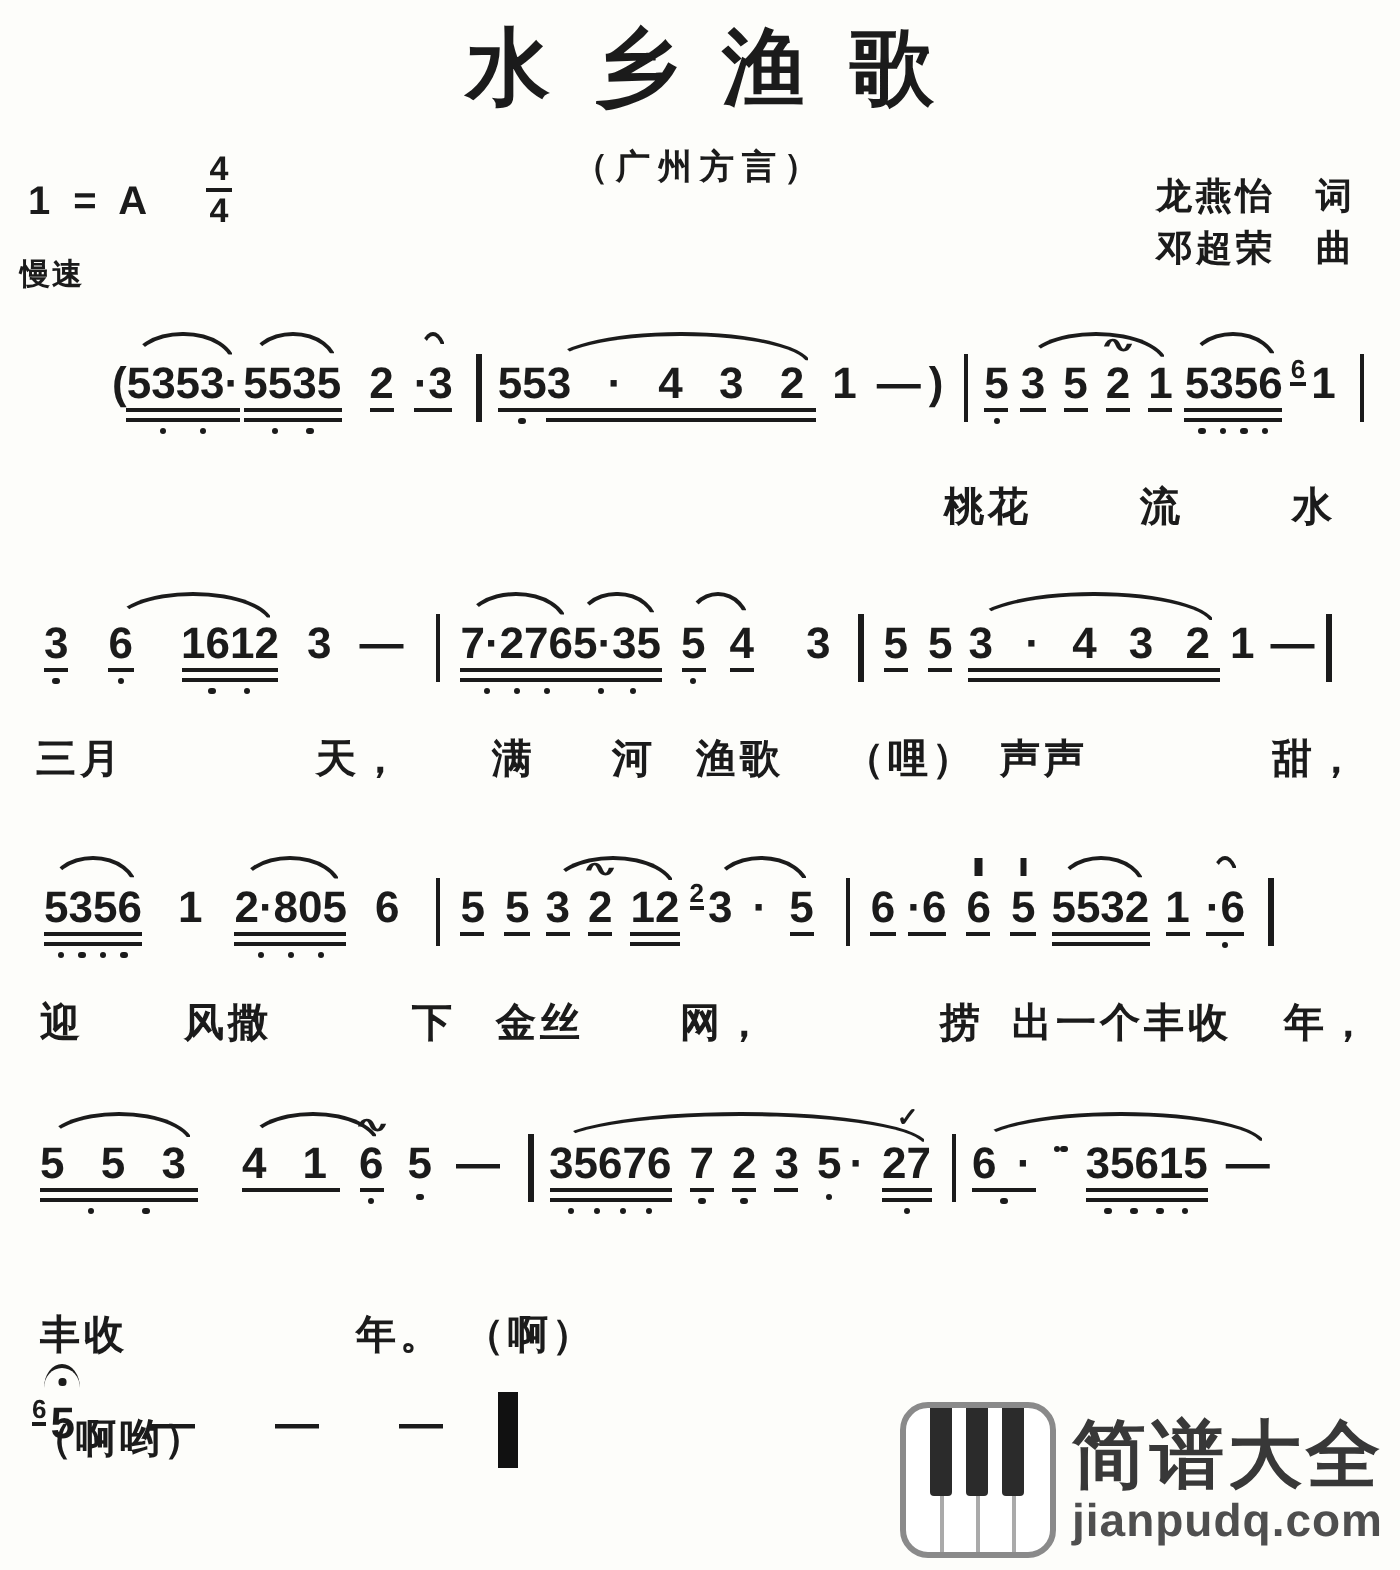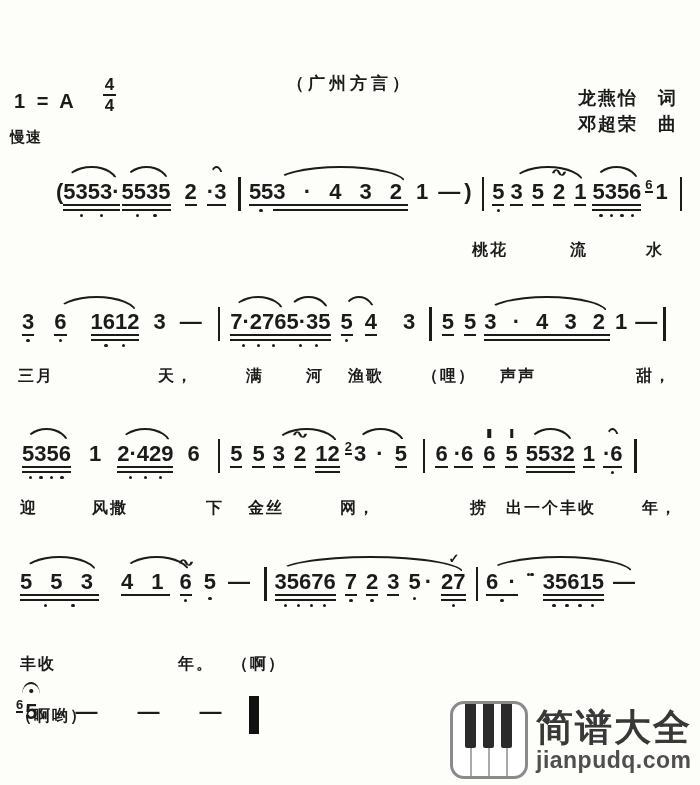--- a/index.html
+++ b/index.html
@@ -36,35 +36,36 @@
   .accm{position:absolute;top:-13px;left:50%;transform:translateX(-50%);
         width:3.5px;height:9px;background:#1b1b1b;}
   .chkm{position:absolute;top:-19px;left:30%;font-size:13px;font-weight:bold;}
   .fer-arc{position:absolute;top:-18px;left:50%;transform:translateX(-50%);width:18px;height:10px;
            border-top:2.5px solid #1b1b1b;border-radius:50% 50% 0 0/100% 100% 0 0;}
   .fer-dot{position:absolute;top:-11px;left:50%;transform:translateX(-50%);
            width:3.5px;height:3.5px;border-radius:50%;background:#1b1b1b;}
   .bl{width:2.5px;height:34px;background:#1b1b1b;margin-top:-3px;}
   .fin{width:10px;height:38px;background:#111;margin-top:-4px;}
   .lyric-row{position:absolute;left:10px;right:0;height:26px;}
-  .lyric{position:absolute;font-size:16px;font-weight:bold;letter-spacing:2px;white-space:pre;}
+  .lyric{position:absolute;font-size:20px;font-weight:bold;letter-spacing:2px;white-space:pre;}
 
   .wm{position:absolute;right:8px;bottom:6px;display:flex;align-items:center;gap:8px;}
   .wm-icon{width:72px;height:72px;border:3px solid #8a8a8a;border-radius:14px;
            background:#fff;position:relative;overflow:hidden;flex:none;}
   .wk{position:absolute;top:0;bottom:0;width:2px;background:#aaa;}
   .bk{position:absolute;top:0;width:11px;height:44px;background:#2b2b2b;border-radius:0 0 2px 2px;}
   .wm-text{display:flex;flex-direction:column;}
   .wm-name{font-size:37px;font-weight:bold;color:#383838;letter-spacing:2px;line-height:40px;}
   .wm-url{font-size:23px;font-weight:bold;color:#4f4f4f;line-height:25px;letter-spacing:0.5px;}
 </style>
 </head>
 <body>
 
 <div class="page">
+  <div class="title">水乡渔歌</div>
   <div class="subtitle">（广州方言）</div>
   <div class="keysig">1 = A</div>
   <div class="meter">
     <span>4</span>
     <span class="meter-line"></span>
     <span>4</span>
   </div>
   <div class="tempo">慢速</div>
   <div class="credit cmp">邓超荣　曲</div>
   <div class="credit lyr">龙燕怡　词</div>
@@ -308,21 +309,21 @@
           </span>
         </span>
         <span class="grp">
           <span class="note" style="margin-left: 18px;">
             <span class="txt">1</span>
           </span>
         </span>
         <span class="grp" style="margin-left: 16px;">
           <span class="slur"></span>
           <span class="note">
-            <span class="txt u2">2·429</span>
+            <span class="txt u2">2·805</span>
             <span class="dots">
               <span class="odot"></span>
               <span class="odot"></span>
               <span class="odot"></span>
             </span>
           </span>
         </span>
         <span class="grp">
           <span class="note" style="margin-left: 14px;">
             <span class="txt">6</span>

